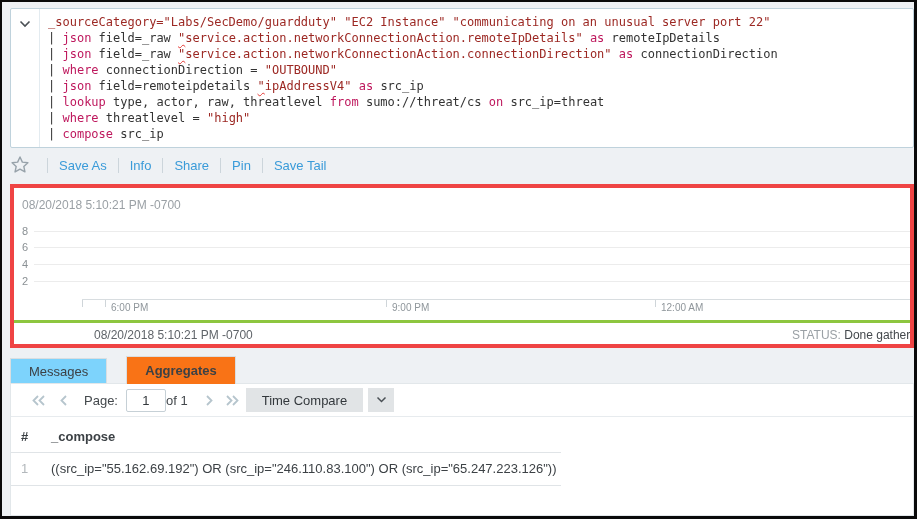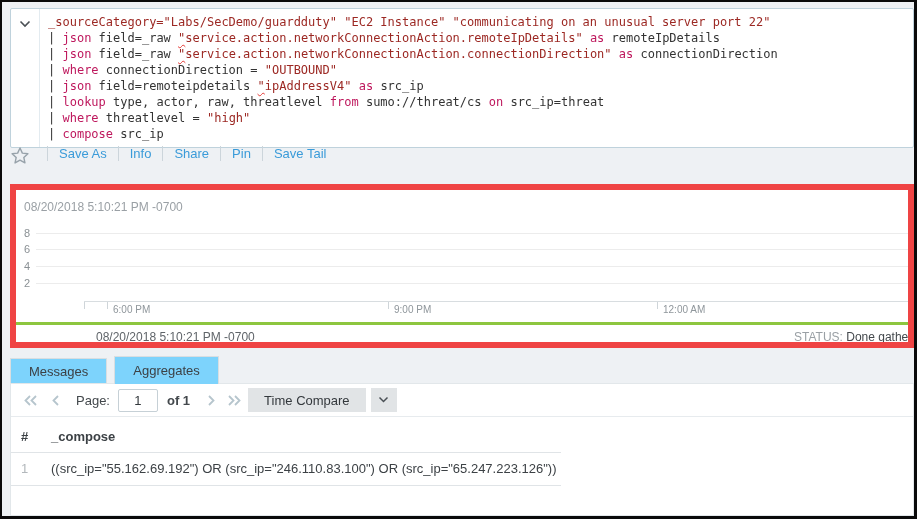--- a/index.html
+++ b/index.html
@@ -13,52 +13,52 @@
             display:flex;justify-content:center;align-items:flex-start;}
   .q-code{flex:1;padding:5px 8px 0 8px;font-family:"DejaVu Sans Mono",monospace;
           font-size:12px;line-height:16px;color:#333;white-space:pre;overflow:hidden;}
   .qline{height:16px;}
   .kw{color:#be185d;}
   .str{color:#9c2823;}
   .pl{color:#333;}
   .sq{text-decoration:underline wavy #e53935 1px;text-underline-offset:2px;}
 
   
-  .toolbar{position:absolute;left:0;right:0;top:144px;height:38px;display:flex;align-items:flex-start;
+  .toolbar{position:absolute;left:0;right:0;top:144px;height:38px;display:flex;align-items:center;
            padding-left:8px;box-sizing:border-box;}
   .star-btn{width:20px;height:20px;margin-right:6px;cursor:pointer;flex:0 0 auto;}
   .tsep{width:1px;height:15px;background:#ccd5db;margin:0 11px;flex:0 0 auto;}
   .tlink{color:#3a9bd9;font-size:13px;text-decoration:none;cursor:pointer;flex:0 0 auto;}
 
   
   .chart-panel{position:absolute;left:8px;top:182px;right:0;height:164px;background:#fff;
-               border:6px solid #ef4444;box-sizing:border-box;overflow:hidden;}
+               border:4px solid #ef4444;box-sizing:border-box;overflow:hidden;}
   .ts-top{position:absolute;left:8px;top:10px;font-size:12px;color:#9aa0a5;}
   .gline{position:absolute;left:20px;right:0;height:1px;background:#ececec;}
   .glabel{position:absolute;left:8px;width:14px;font-size:11px;color:#8a9094;transform:translateY(-6px);}
   .xaxis{position:absolute;left:68px;right:0;top:111px;height:1px;background:#d8dde0;}
   .xtick{position:absolute;top:111px;width:1px;height:8px;background:#cfd5d9;}
   .xlabel{position:absolute;top:114px;font-size:10px;color:#8f969b;}
   .progress{position:absolute;left:0;right:0;top:132px;height:3px;background:#8dc63f;}
   .ts-bottom{position:absolute;left:80px;top:140px;font-size:12px;color:#5f6469;}
   .status{position:absolute;left:778px;top:140px;font-size:12px;white-space:nowrap;}
   .status .slabel{color:#9aa0a5;}
   .status .svalue{color:#43484c;text-align:center;}
 
   
   .tabbar{position:absolute;left:8px;top:354px;height:28px;display:flex;align-items:flex-end;}
   .tab{box-sizing:border-box;height:26px;min-width:88px;padding:0 18px;display:flex;align-items:center;
        justify-content:center;font-size:13px;color:#3c4145;cursor:pointer;}
   .tab.inactive{background:#7dd3fc;border:1px solid #d9dee1;border-bottom:none;margin-right:7px;}
-  .tab.active{background:#7dd3fc;border:1px solid #d9dee1;border-bottom:none;height:28px;font-weight:normal;z-index:3;}
+  .tab.active{background:#f97316;border:1px solid #d9dee1;border-bottom:none;height:28px;font-weight:bold;z-index:3;margin-left:12px;}
 
   
   .bottom-panel{position:absolute;left:8px;top:381px;right:0;bottom:0;background:#fff;
                 border:1px solid #e2e7ea;box-sizing:border-box;overflow:hidden;}
-  .pager{height:33px;border-bottom:1px solid #e7ebee;display:flex;align-items:center;padding-left:12px;box-sizing:border-box;}
+  .pager{height:33px;border-bottom:1px solid #e7ebee;display:flex;align-items:center;padding-left:20px;box-sizing:border-box;}
   .pg-icon{display:flex;align-items:center;justify-content:center;cursor:pointer;flex:0 0 auto;}
   .pg-icon svg{display:block;}
   .lbl{font-size:13px;color:#43484c;flex:0 0 auto;}
   .page-input{width:34px;height:19px;border:1px solid #c6d0d6;border-radius:2px;text-align:center;
               font-size:13px;color:#33383c;font-family:"Liberation Sans",sans-serif;flex:0 0 auto;}
   .btn{background:#e1e4e6;border:none;height:24px;font-size:13px;color:#33383c;cursor:pointer;
        font-family:"Liberation Sans",sans-serif;flex:0 0 auto;}
   .tc-btn{padding:0 16px;min-width:114px;box-sizing:border-box;}
   .dd-btn{width:26px;margin-left:5px;display:flex;align-items:center;justify-content:center;}
 
@@ -142,21 +142,21 @@
           <polyline points="13,2 8.5,6.5 13,11" fill="none" stroke="#b6c5cd" stroke-width="1.8"></polyline>
         </svg>
       </span>
       <span class="pg-icon" style="margin-right:16px;">
         <svg width="9" height="13" viewBox="0 0 9 13">
           <polyline points="7,2 2.5,6.5 7,11" fill="none" stroke="#b6c5cd" stroke-width="1.8"></polyline>
         </svg>
       </span>
       <span class="lbl" style="margin-right:8px;">Page:</span>
       <input class="page-input" type="text" value="1" style="">
-      <span class="lbl" style="margin-left:9px;font-weight:bold;">of 1</span>
+      <span class="lbl" style="margin-left:0;">of 1</span>
       <span class="pg-icon" style="margin-left:17px;">
         <svg width="9" height="13" viewBox="0 0 9 13">
           <polyline points="2,2 6.5,6.5 2,11" fill="none" stroke="#b6c5cd" stroke-width="1.8"></polyline>
         </svg>
       </span>
       <span class="pg-icon" style="margin-left:11px;">
         <svg width="15" height="13" viewBox="0 0 15 13">
           <polyline points="2,2 6.5,6.5 2,11" fill="none" stroke="#b6c5cd" stroke-width="1.8"></polyline>
           <polyline points="8,2 12.5,6.5 8,11" fill="none" stroke="#b6c5cd" stroke-width="1.8"></polyline>
         </svg>

